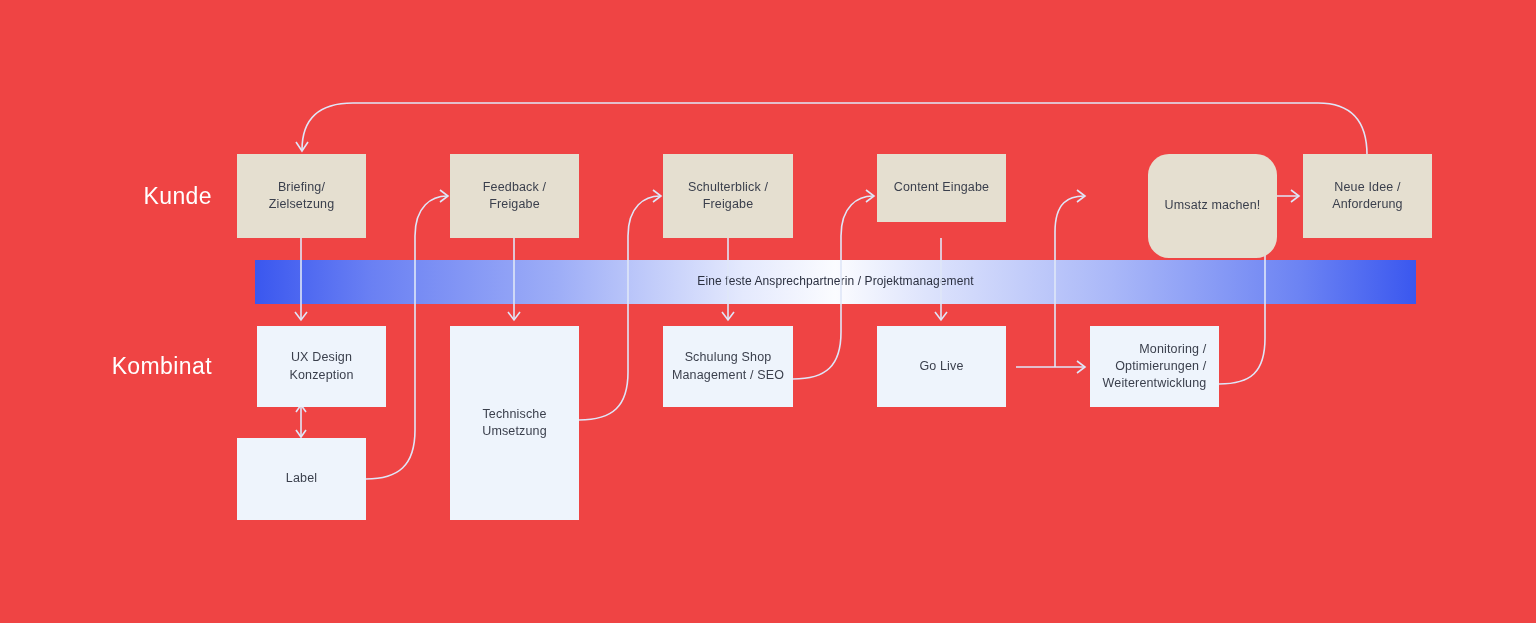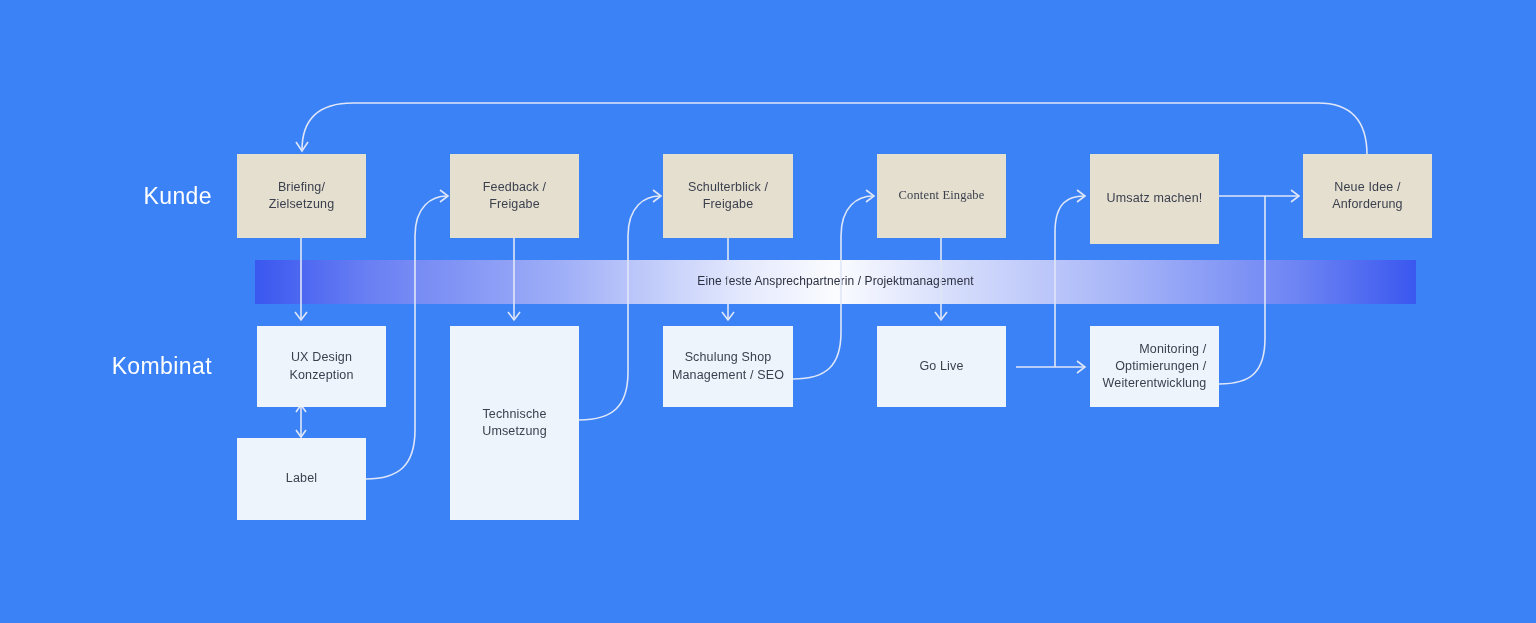--- a/index.html
+++ b/index.html
@@ -8,21 +8,21 @@
     padding: 0;
     background: #2440eb;
   }
   body {
     font-family: "Liberation Sans", "DejaVu Sans", sans-serif;
   }
   #stage {
     position: relative;
     width: 1536px;
     height: 623px;
-    background: #3b82f6;
+    background: #ef4444;
     overflow: hidden;
   }
   .lane-label {
     position: absolute;
     color: #ffffff;
     font-size: 23px;
     font-weight: 400;
     letter-spacing: 0.4px;
     white-space: nowrap;
     text-align: right;
@@ -170,22 +170,22 @@
       <path class="wire-head" d="M296,142 L302,151 L308,142"></path>
     </g>
   </svg>
 
   <div class="node beige" style="left:237px; top:154px; width:129px; height:84px;">Briefing/
 Zielsetzung</div>
   <div class="node beige" style="left:450px; top:154px; width:129px; height:84px;">Feedback /
 Freigabe</div>
   <div class="node beige" style="left:663px; top:154px; width:130px; height:84px;">Schulterblick /
 Freigabe</div>
-  <div class="node beige" style="left:877px; top:154px; width:129px; height:84px;font-family:Liberation Serif, serif;">Content Eingabe</div>
-  <div class="node beige" style="left:1090px; top:154px; width:129px; height:90px;">Umsatz machen!</div>
+  <div class="node beige" style="left:877px; top:154px; width:129px; height:68px;">Content Eingabe</div>
+  <div class="node beige" style="left:1148px; top:154px; width:129px; height:104px;border-radius:21px;">Umsatz machen!</div>
   <div class="node beige" style="left:1303px; top:154px; width:129px; height:84px;">Neue Idee /
 Anforderung</div>
 
   <div class="node light" style="left:237px; top:326px; width:129px; height:81px;margin-left:20px;">UX Design
 Konzeption</div>
   <div class="node light" style="left:237px; top:438px; width:129px; height:82px;">Label</div>
   <div class="node light" style="left:450px; top:326px; width:129px; height:194px;">Technische
 Umsetzung</div>
   <div class="node light" style="left:663px; top:326px; width:130px; height:81px;">Schulung Shop
 Management / SEO</div>

